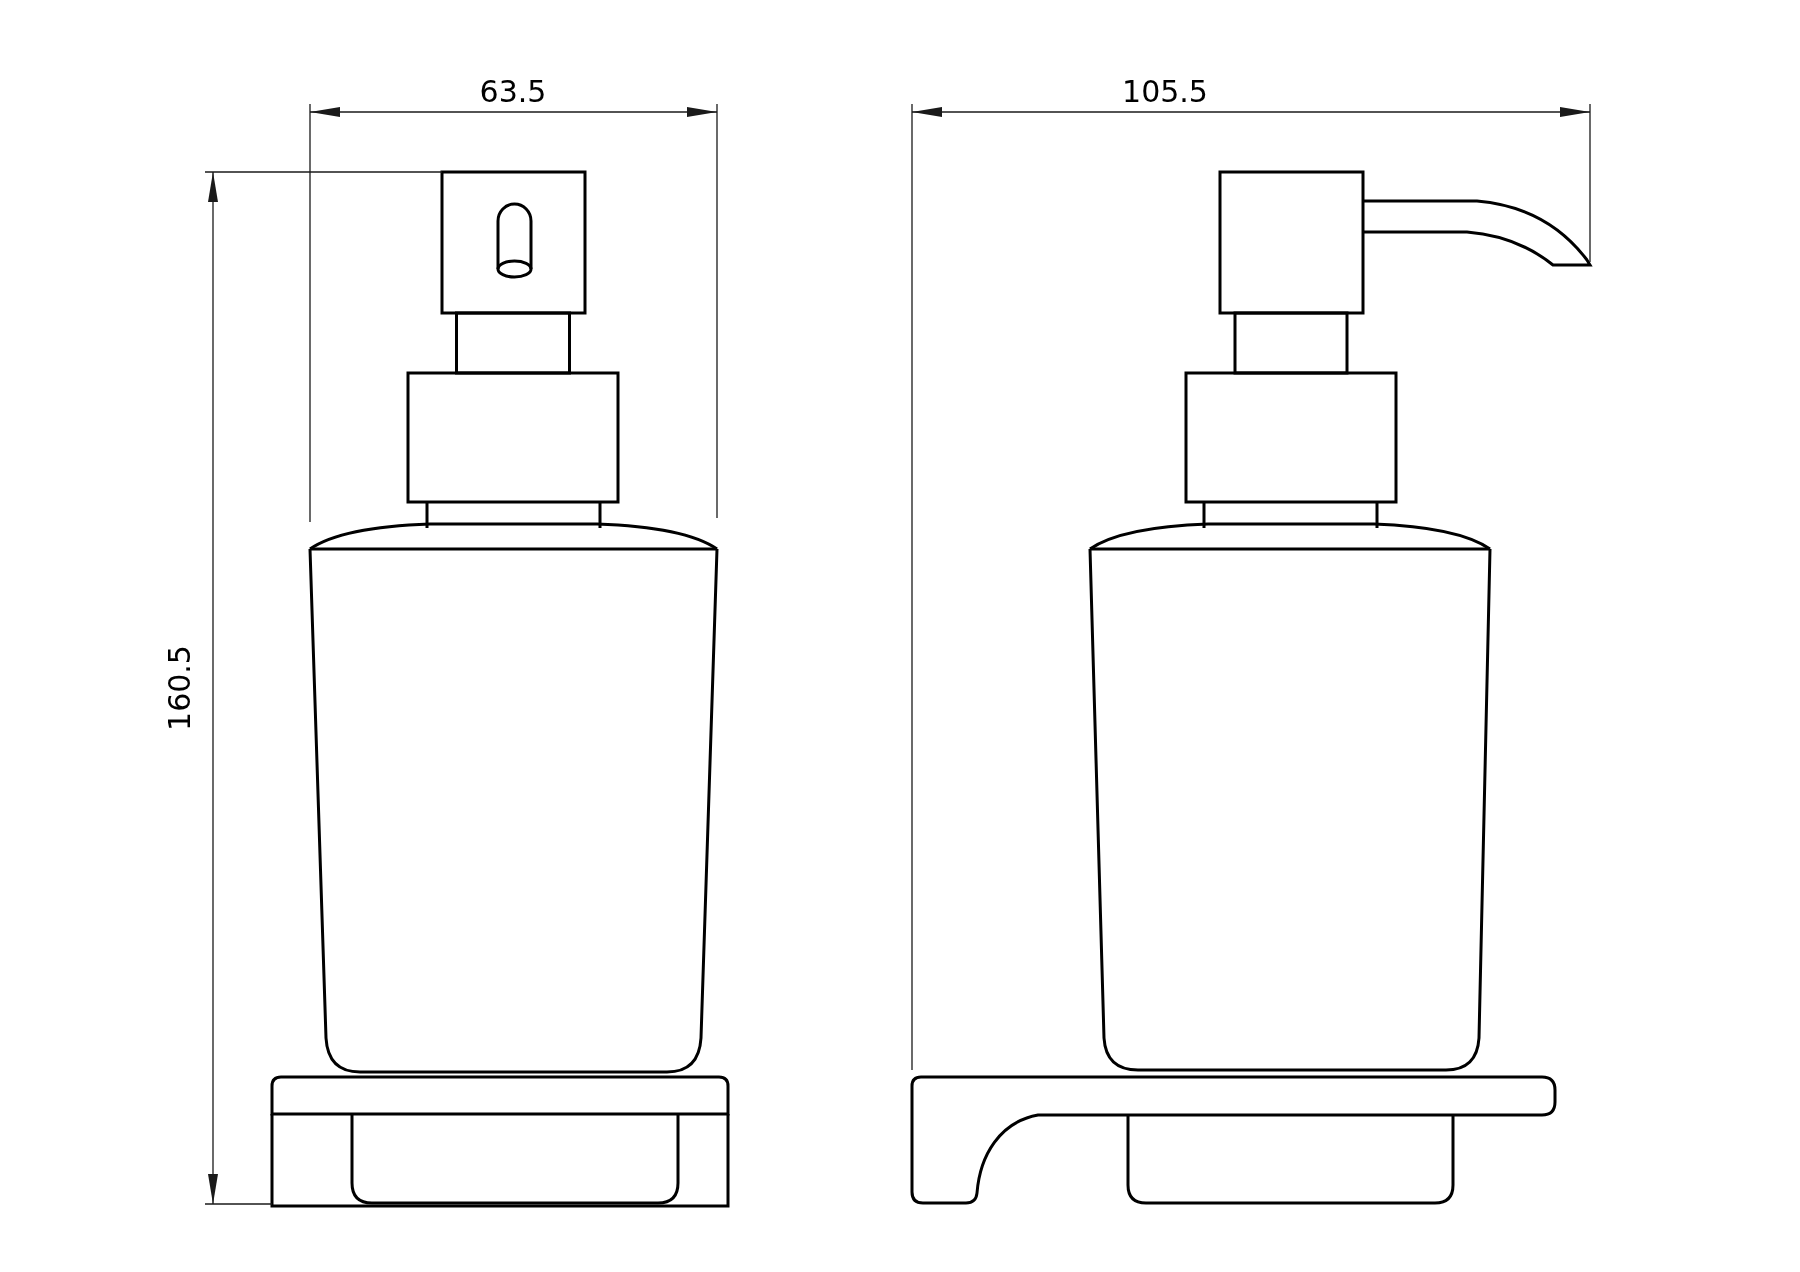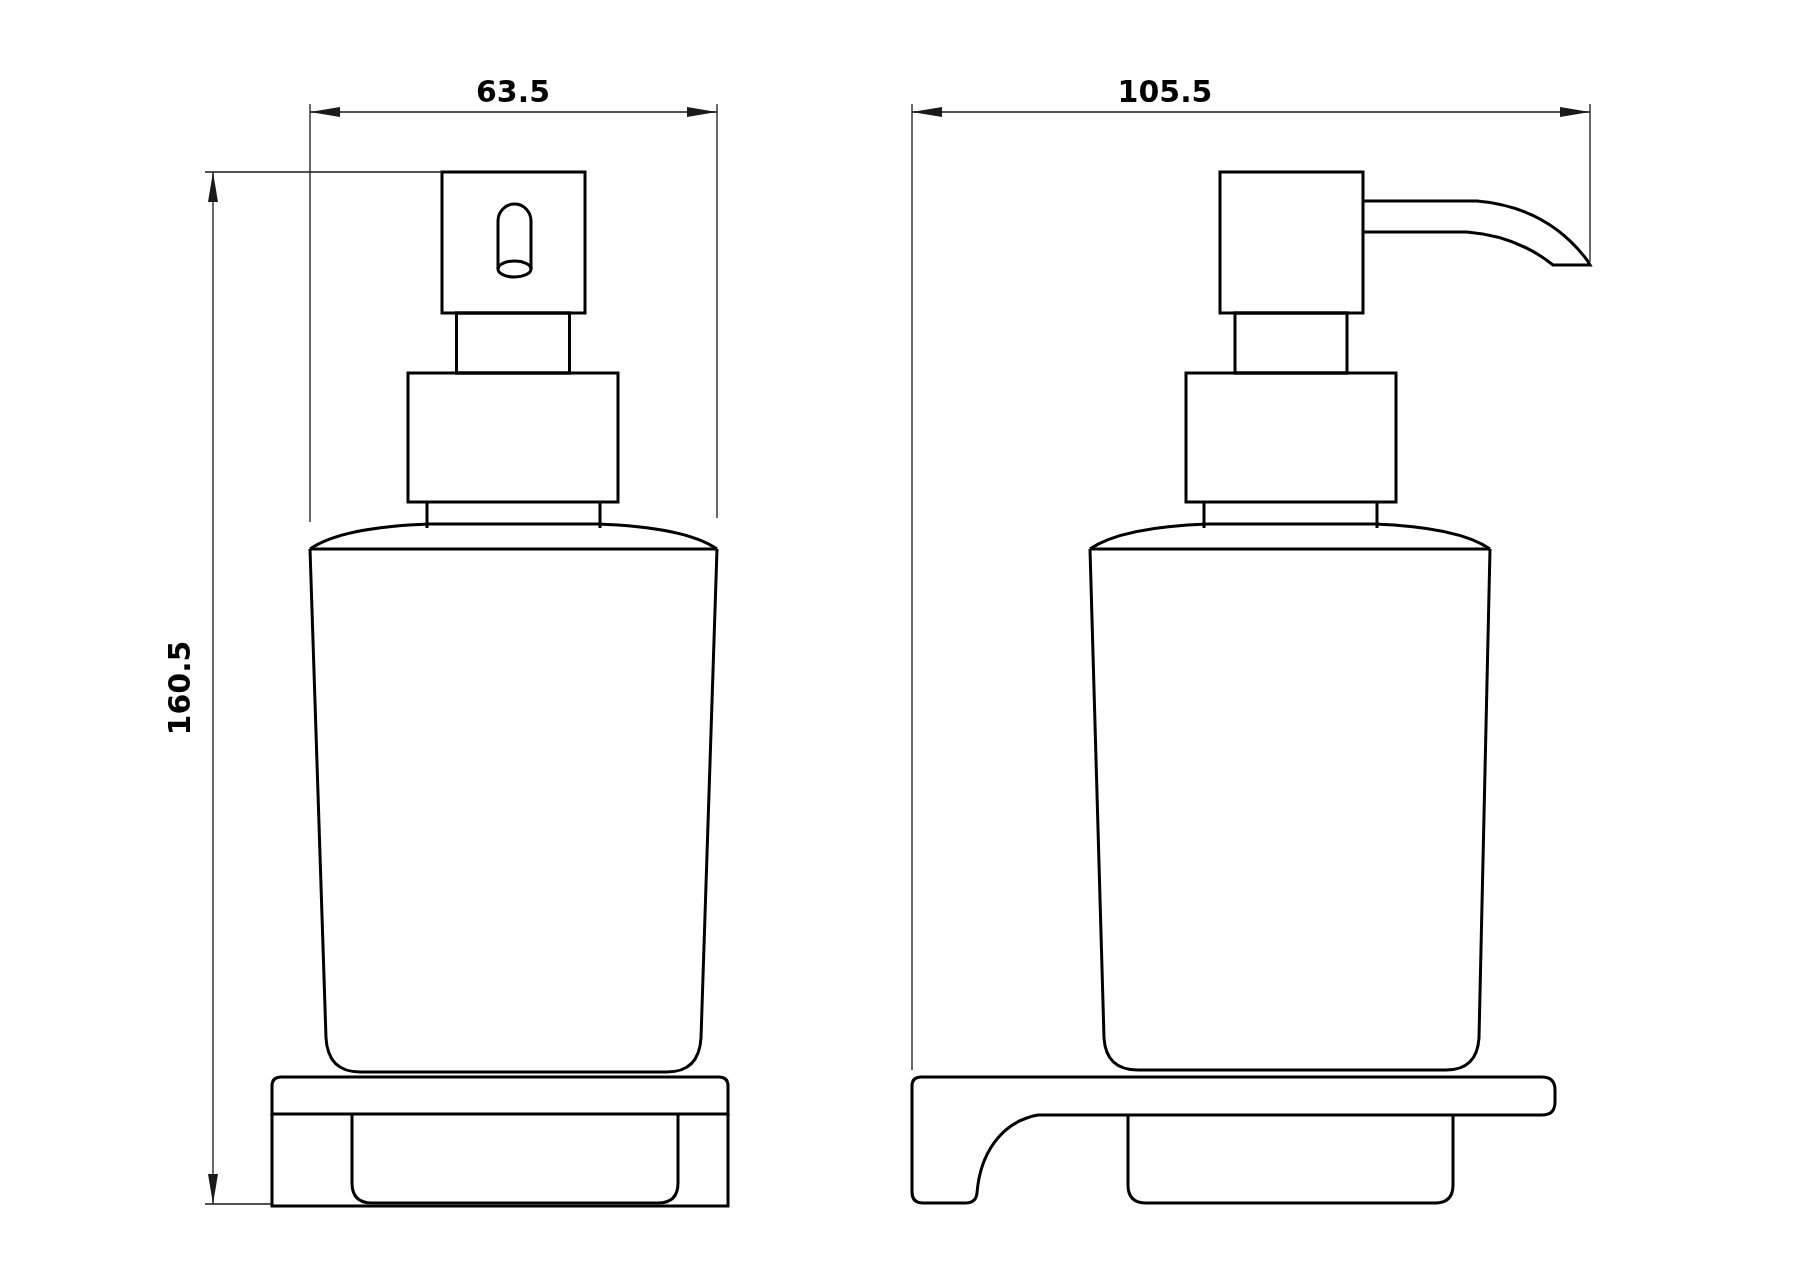--- a/index.html
+++ b/index.html
@@ -5,21 +5,20 @@
   html, body {
     margin: 0;
     padding: 0;
     background: #ffffff;
   }
   .canvas-wrap {
     width: 1800px;
     height: 1272px;
     background: #ffffff;
     position: relative;
-    font-weight: bold;
   }
   svg { display: block; }
 
   
   .obj {
     fill: none;
     stroke: #000000;
     stroke-width: 3;
     stroke-linejoin: miter;
     stroke-linecap: butt;

